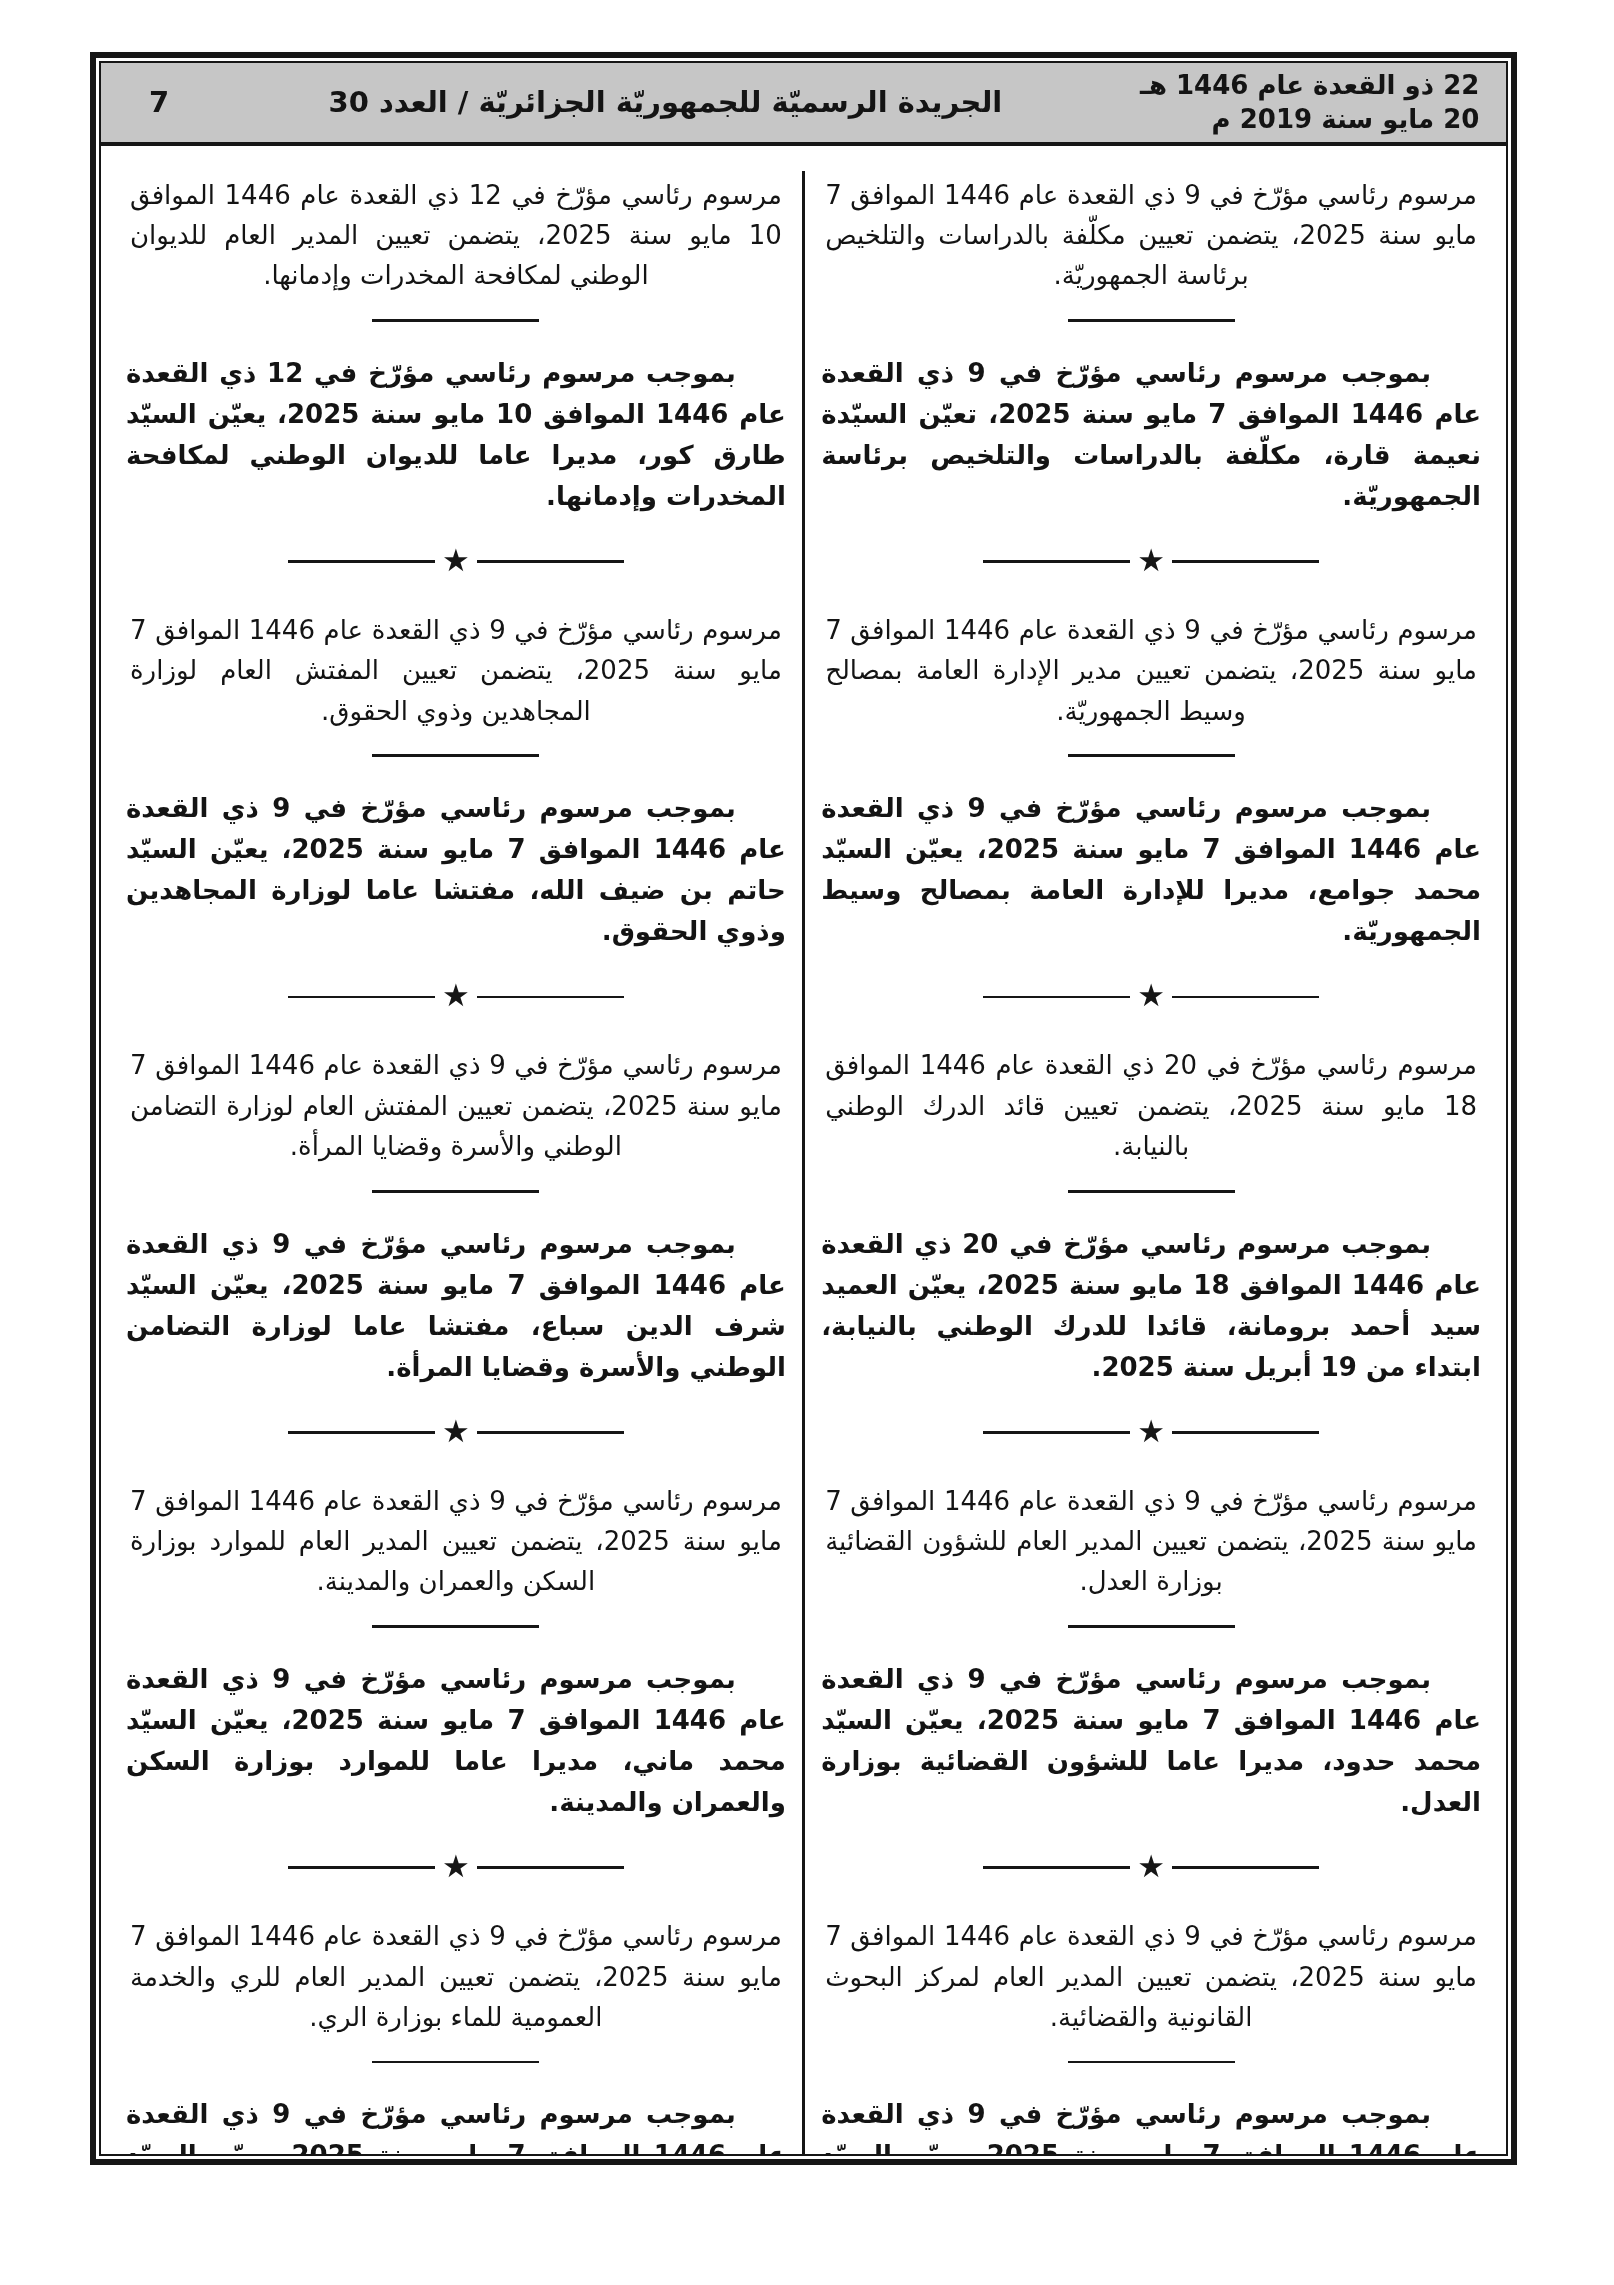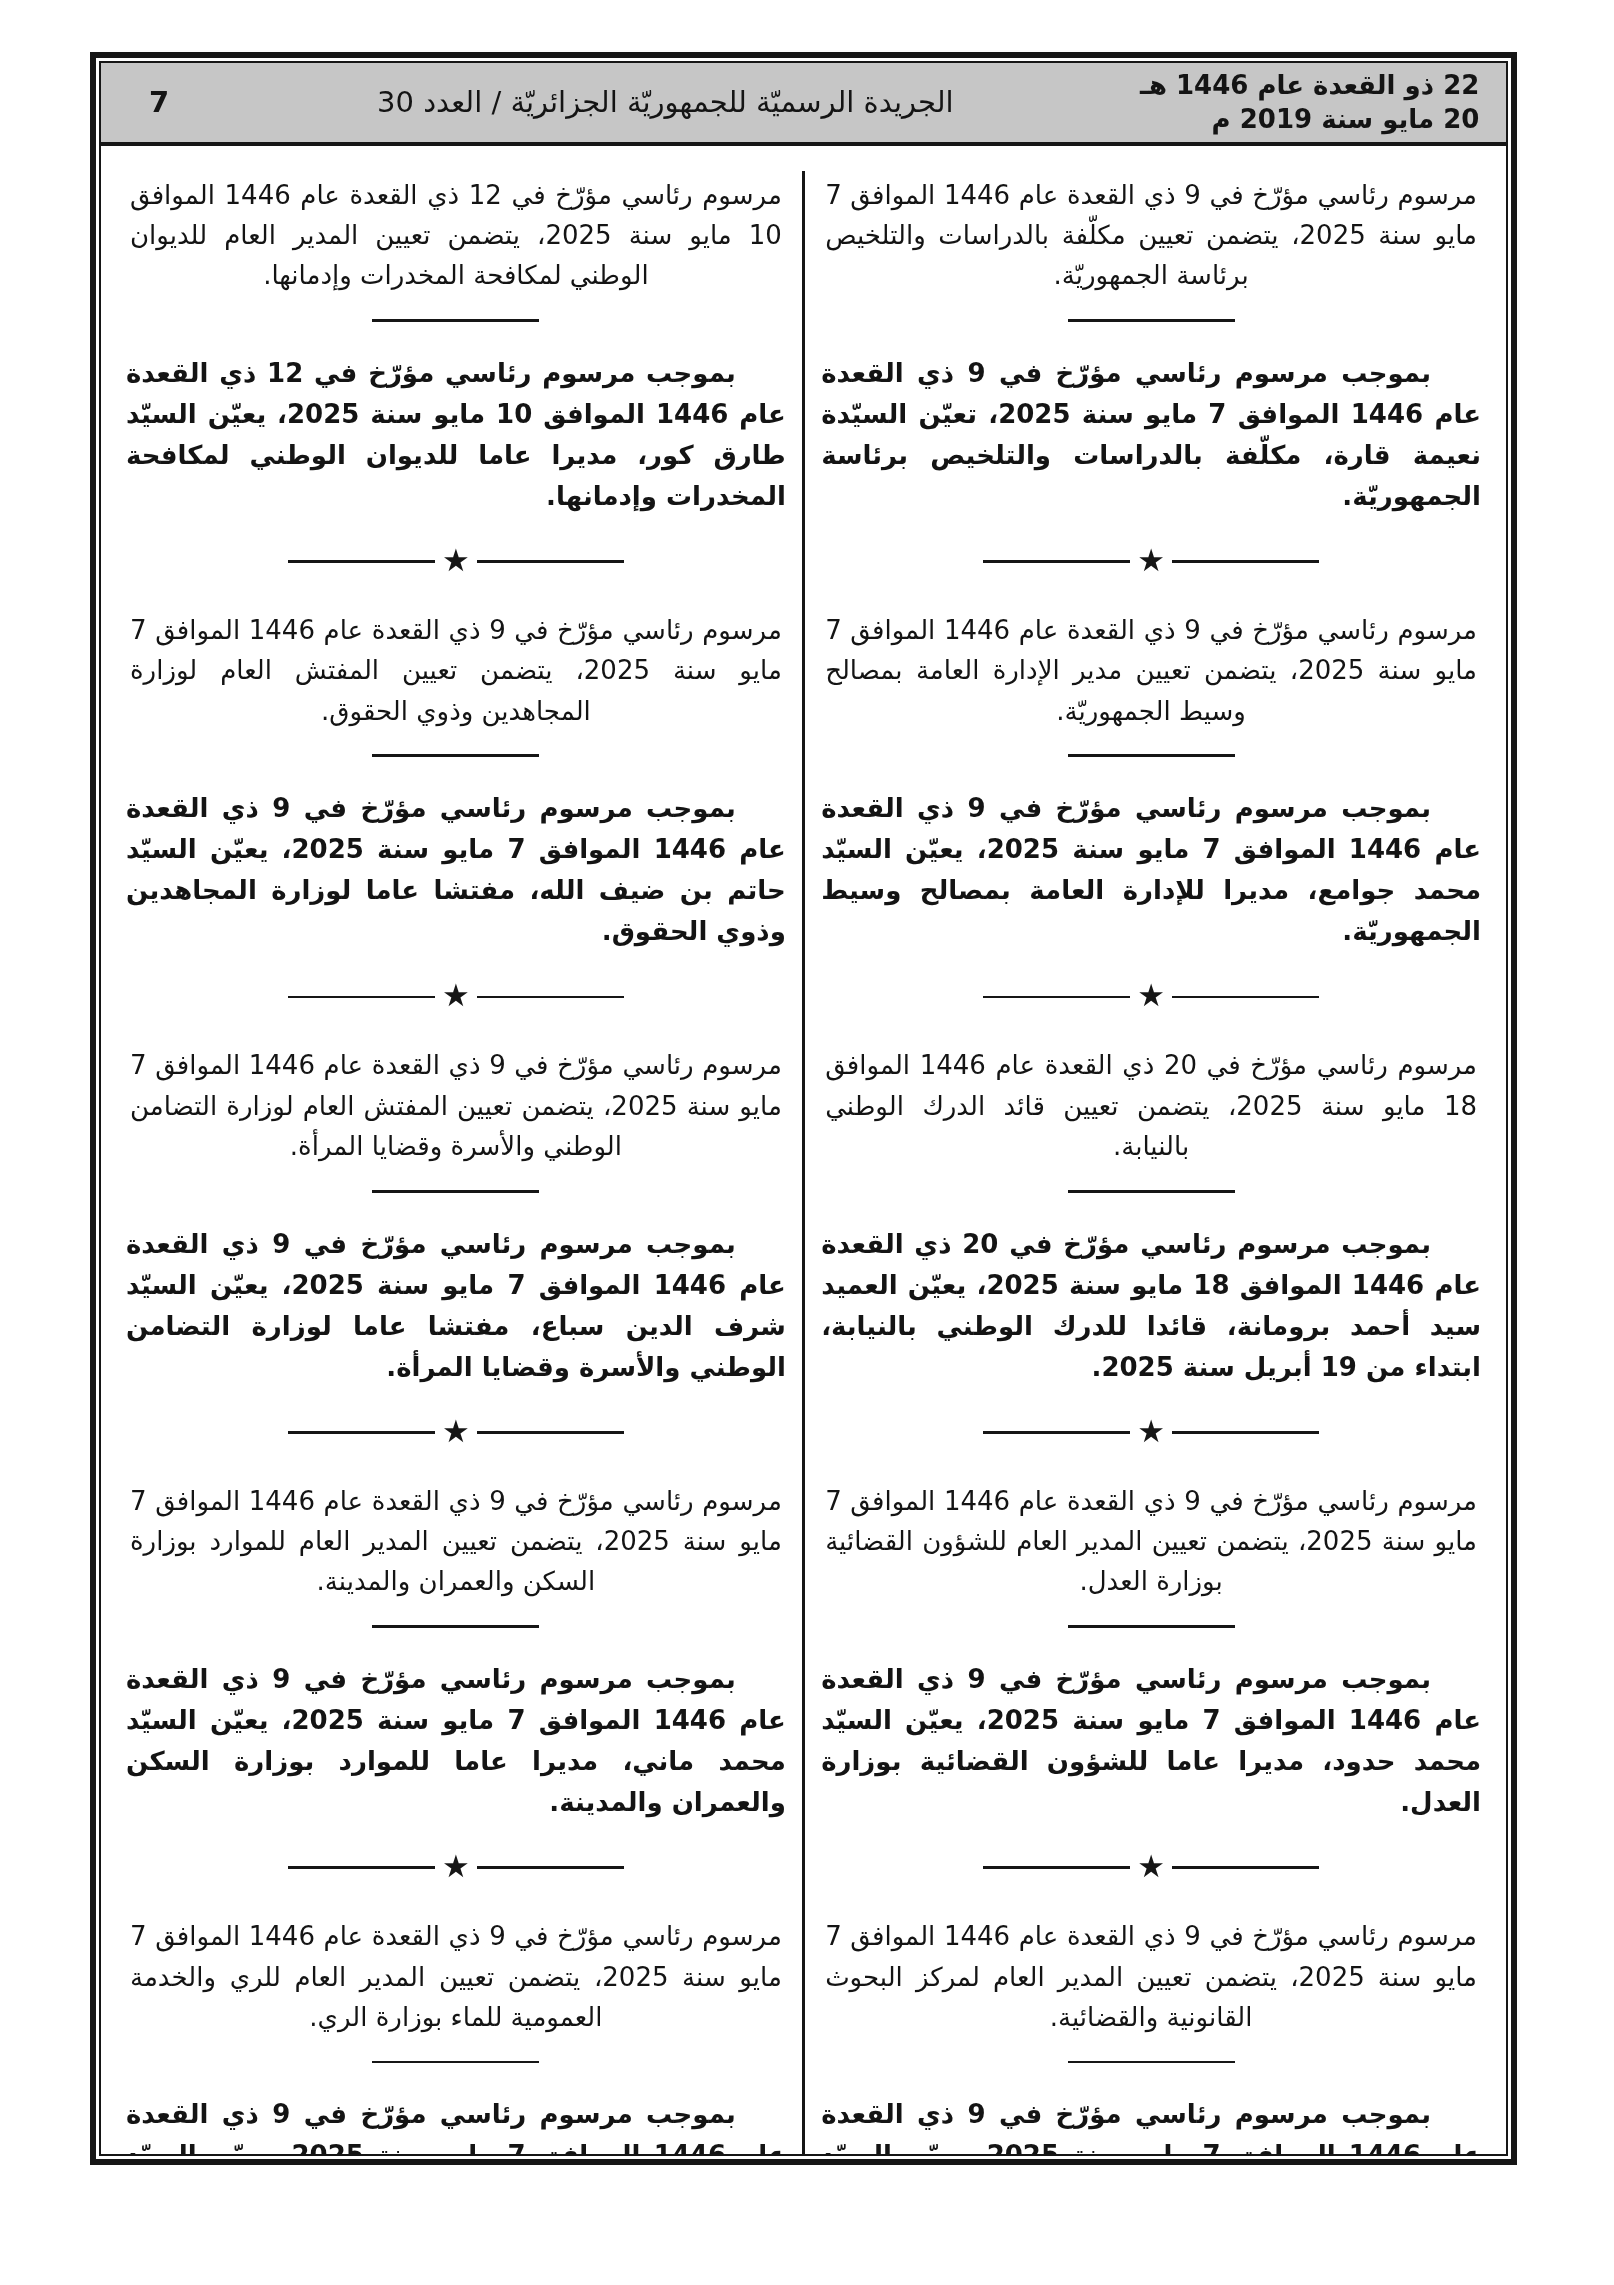--- a/index.html
+++ b/index.html
@@ -18,21 +18,21 @@
   }
   .masthead{
     background:#c6c6c6;border-bottom:4.5px solid #161616;
     height:83px;flex:0 0 83px;display:flex;align-items:center;
     padding:0 27px;box-sizing:border-box;gap:11px;
   }
   .masthead .dates{
     font-weight:bold;font-size:26px;line-height:1.32;text-align:right;white-space:nowrap;
   }
   .masthead .journal-title{
-    flex:1;text-align:center;font-weight:normal;font-size:29px;
+    flex:1;text-align:center;font-weight:bold;font-size:29px;
   }
   .masthead .page-number{
     font-weight:bold;font-size:29px;min-width:63px;text-align:center;
   }
   .content{
     flex:1;display:flex;align-items:stretch;
     padding:25px 9px 16.3px;box-sizing:border-box;
   }
   .column{flex:1 1 0;padding:0 16.3px;min-width:0;}
   .column-divider{

